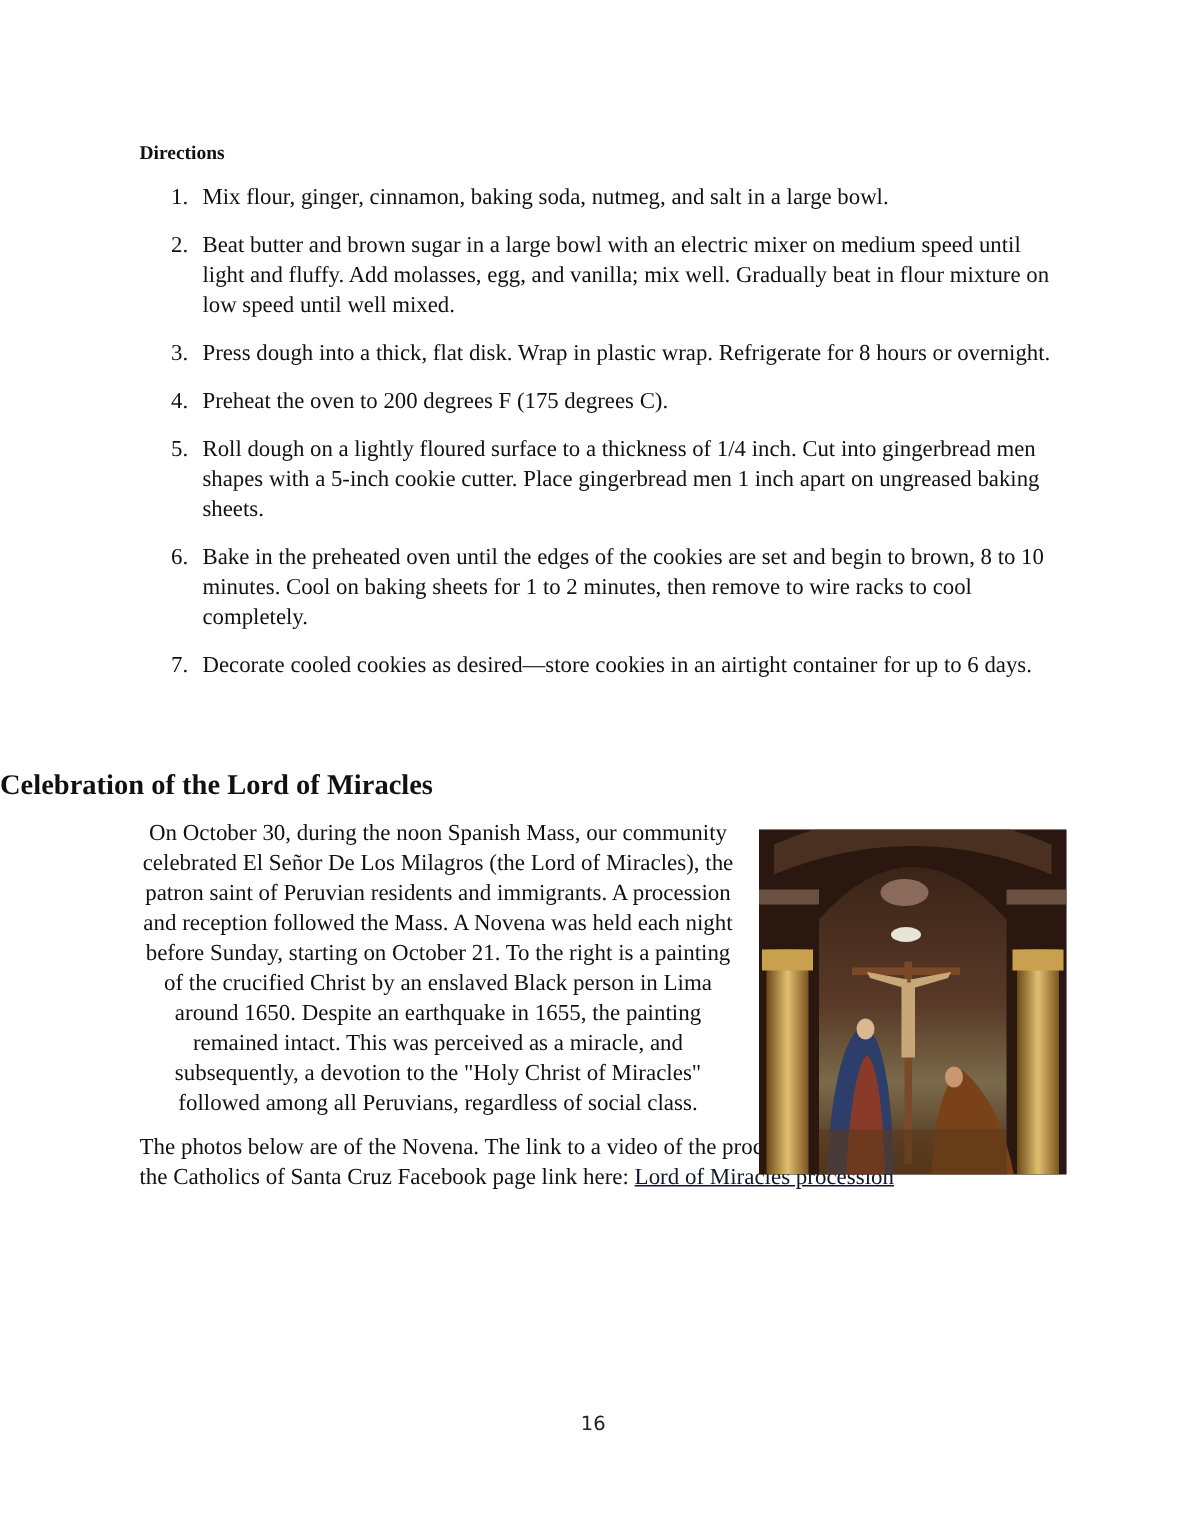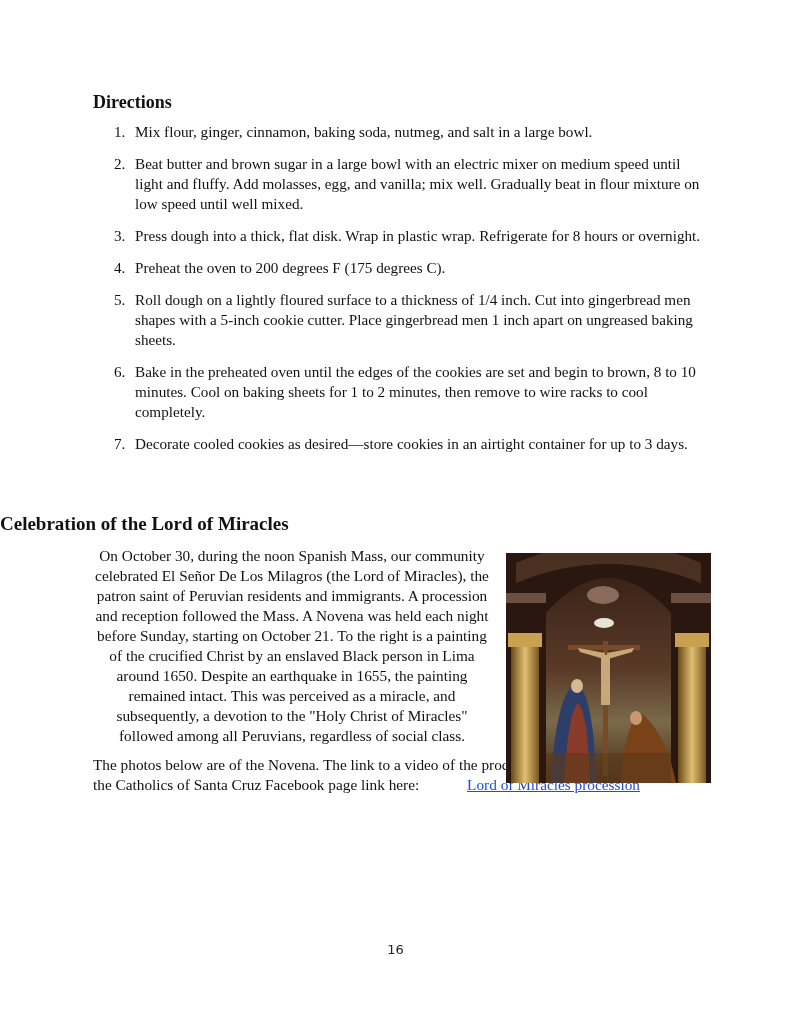--- a/index.html
+++ b/index.html
@@ -5,21 +5,21 @@
     html, body { margin: 0; padding: 0; background: #ffffff; }
     body {
       width: 791px; height: 1023px; position: relative; overflow: hidden;
       font-family: "Liberation Serif", "DejaVu Serif", serif;
       color: #111111;
     }
     .page { position: absolute; left: 0; top: 0; width: 791px; height: 1023px; }
 
     .directions-heading {
       position: absolute; left: 93px; top: 93px;
-      font-weight: bold; font-size: 18px; line-height: 18px;
+      font-weight: bold; font-size: 13px; line-height: 18px;
     }
     .directions-list {
       position: absolute; left: 93px; top: 122px; width: 610px;
       margin: 0; padding: 0; list-style: none;
       font-size: 15.2px; line-height: 20px;
     }
     .directions-list li {
       position: relative; padding-left: 42px; margin-bottom: 12px;
     }
     .directions-list li .num {
@@ -59,28 +59,28 @@
 
   <div class="directions-heading">Directions</div>
 
   <ol class="directions-list">
     <li><span class="num">1.</span><span>Mix flour, ginger, cinnamon, baking soda, nutmeg, and salt in a large bowl.</span></li>
     <li><span class="num">2.</span><span>Beat butter and brown sugar in a large bowl with an electric mixer on medium speed until light and fluffy. Add molasses, egg, and vanilla; mix well. Gradually beat in flour mixture on low speed until well mixed.</span></li>
     <li><span class="num">3.</span><span>Press dough into a thick, flat disk. Wrap in plastic wrap. Refrigerate for 8 hours or overnight.</span></li>
     <li><span class="num">4.</span><span>Preheat the oven to 200 degrees F (175 degrees C).</span></li>
     <li><span class="num">5.</span><span>Roll dough on a lightly floured surface to a thickness of 1/4 inch. Cut into gingerbread men shapes with a 5-inch cookie cutter. Place gingerbread men 1 inch apart on ungreased baking sheets.</span></li>
     <li><span class="num">6.</span><span>Bake in the preheated oven until the edges of the cookies are set and begin to brown, 8 to 10 minutes. Cool on baking sheets for 1 to 2 minutes, then remove to wire racks to cool completely.</span></li>
-    <li><span class="num">7.</span><span>Decorate cooled cookies as desired—store cookies in an airtight container for up to 3 days.</span></li>
+    <li><span class="num">7.</span><span>Decorate cooled cookies as desired—store cookies in an airtight container for up to 6 days.</span></li>
   </ol>
 
   <div class="section-title">Celebration of the Lord of Miracles</div>
 
   <div class="body-text">
     <p class="para1">On October 30, during the noon Spanish Mass, our community celebrated El Señor De Los Milagros (the Lord of Miracles), the patron saint of Peruvian residents and immigrants. A procession and reception followed the Mass. A Novena was held each night before Sunday, starting on October 21. To the right is a painting of the crucified Christ by an enslaved Black person in Lima around 1650. Despite an earthquake in 1655, the painting remained intact. This was perceived as a miracle, and subsequently, a devotion to the "Holy Christ of Miracles" followed among all Peruvians, regardless of social class.</p>
-    <p class="para3"><span>The photos below are of the Novena. The link to a video of the procession can be accessed on the Catholics of Santa Cruz Facebook page link here: </span><a class="link" style="color: #1d4ed8; margin-left: 44px;">Lord of Miracles procession</a></p>
+    <p class="para3"><span>The photos below are of the Novena. The link to a video of the procession can be accessed on the Catholics of Santa Cruz Facebook page link here: </span><a class="link" style="color: #0f172a;">Lord of Miracles procession</a></p>
   </div>
 
   <div class="painting" title="Painting of the crucified Christ (Lord of Miracles) flanked by golden columns">
     <svg viewBox="0 0 205 230" preserveAspectRatio="none">
       <defs>
         <linearGradient id="sky" x1="0" y1="0" x2="0" y2="1">
           <stop offset="0" stop-color="#3a2418"></stop>
           <stop offset="0.45" stop-color="#5a3a28"></stop>
           <stop offset="0.7" stop-color="#7a6a4a"></stop>
           <stop offset="1" stop-color="#4a2e18"></stop>

